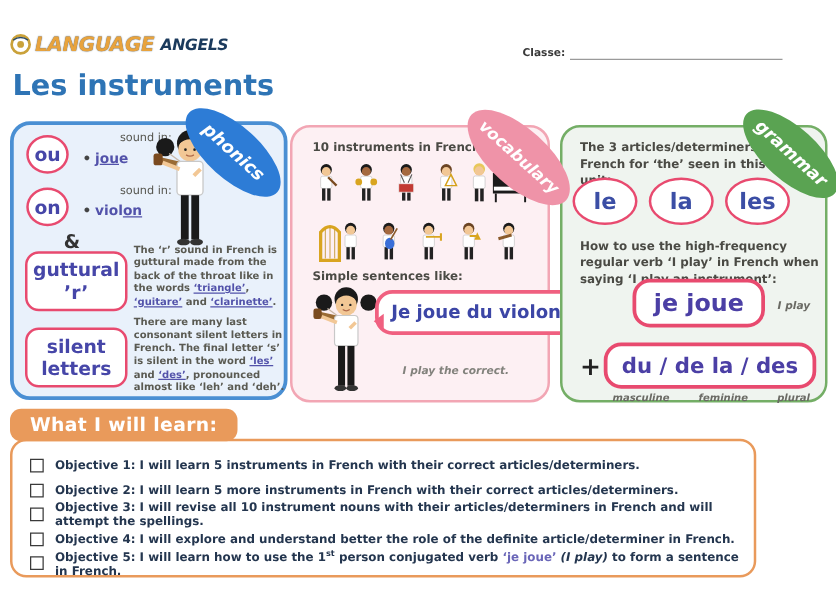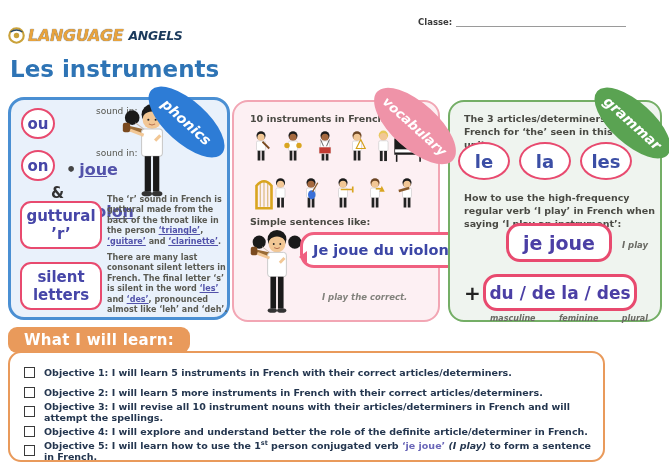--- a/index.html
+++ b/index.html
@@ -10,21 +10,21 @@
   
   .logo { position:absolute; left:8px; top:26px; display:flex; align-items:center; gap:3px; }
   .logo-mark { width:17px; height:17px; }
   .logo-word1 { font-size:16px; font-weight:700; font-style:italic; color:#e8a33d; letter-spacing:-0.3px; text-shadow:0 0 1px #27415f; }
   .logo-word2 { font-size:12.5px; font-weight:800; font-style:italic; color:#1b3a5c; letter-spacing:-0.3px; margin-left:2px; }
   .field { position:absolute; display:flex; align-items:flex-end; gap:4px; }
   .field-label { font-size:8.5px; color:#3a3a3a; font-weight:600; }
   .field-line { border-bottom:1px solid #9a9a9a; height:11px; }
   .nom-field-wrap { left:163px; top:28px; }
   .nom-line { width:230px; }
-  .classe-field-wrap { left:418px; top:16px; }
+  .classe-field-wrap { left:418px; top:37px; }
   .classe-line { width:170px; }
 
   .page-title { position:absolute; left:10px; top:56px; font-size:23px; font-weight:600; color:#2e74b5; }
 
   
   .panel { position:absolute; border-radius:16px; }
   .panel-phonics { left:8px; top:97px; width:222px; height:223px; background:#e9f1fb; border:3px solid #4a8fd3; }
   .panel-vocab   { left:232px; top:100px; width:208px; height:222px; background:#fdf0f3; border:2px solid #f2a6b4; }
   .panel-grammar { left:448px; top:100px; width:214px; height:222px; background:#eff4ef; border:2px solid #74ae66; }
 
@@ -35,21 +35,21 @@
   .badge-grammar { left:585px; top:102px; width:95px; height:42px; background:#5aa352; transform:rotate(42deg); }
 
   
   .sound-circle { position:absolute; width:34px; height:31px; border:2.5px solid #e84a6f; border-radius:50%;
                   display:flex; align-items:center; justify-content:center; color:#4646a8; font-size:15px; font-weight:600; background:#fff; }
   .circle-ou { left:10px; top:8px; }
   .circle-on { left:10px; top:50px; }
   .sound-label { position:absolute; font-size:9px; font-weight:400; color:#55554e;padding-left:33px; }
   .sound-label-1 { left:52px; top:6px; }
   .sound-label-2 { left:52px; top:48px; }
-  .sound-word { position:absolute; font-size:16px; font-weight:700; color:#5252aa;margin-top:40px; }
+  .sound-word { position:absolute; font-size:11px; font-weight:700; color:#5252aa; }
   .sound-word-1 { left:55px; top:20px; }
   .sound-word-2 { left:55px; top:62px; }
   .sound-word .bullet { color:#444; margin-right:3px; }
   .uline { text-decoration:underline; }
   .phonics-girl { position:absolute; left:108px; top:2px; width:66px; height:100px; }
   .amp { position:absolute; left:40px; top:84px; font-size:15px; font-weight:800; color:#333; }
   .phonics-box { position:absolute; left:9px; width:82px; border:2.5px solid #e84a6f; border-radius:11px; background:#fff;
                  color:#4646a8; font-size:15px; font-weight:600; text-align:center; line-height:1.2; padding:4px 0; }
   .box-guttural { top:101px; }
   .box-silent { top:162px; }
@@ -74,21 +74,21 @@
   .grammar-text { position:absolute; font-size:9.5px; font-weight:600; color:#4a4a44; line-height:1.35; }
   .grammar-text1 { left:14px; top:11px; width:172px; }
   .grammar-text2 { left:14px; top:90px; width:194px; }
   .articles-row { position:absolute; left:8px; top:40px; display:flex; gap:9px; }
   .article-circle { width:52px; height:38px; border:2.5px solid #e84a6f; border-radius:50%; background:#fff;
                     display:flex; align-items:center; justify-content:center; color:#3b4ea5; font-size:18px; font-weight:600; }
   .verb-box { position:absolute; left:56px; top:121px; width:106px; height:39px; border:3px solid #e84a6f; border-radius:14px; background:#fff;
               display:flex; align-items:center; justify-content:center; color:#4b3fa5; font-size:19px; font-weight:600; }
   .i-play { position:absolute; left:172px; top:138px; font-size:8.5px; font-style:italic; color:#6a6a64; font-weight:600; }
   .plus-sign { position:absolute; left:14px; top:179px; font-size:20px; font-weight:800; color:#222; }
-  .partitive-box { position:absolute; left:33px; top:172px; width:154px; height:37px; border:3px solid #e84a6f; border-radius:14px; background:#fff;
+  .partitive-box { position:absolute; left:33px; top:172px; width:170px; height:37px; border:3px solid #e84a6f; border-radius:14px; background:#fff;
                    display:flex; align-items:center; justify-content:center; color:#4b3fa5; font-size:17px; font-weight:600; }
   .partitive-labels { position:absolute; left:40px; top:212px; width:158px; display:flex; justify-content:space-between;
                       font-size:8px; font-style:italic; color:#6a6a64; font-weight:600; }
 
   
   .learn-tab { position:absolute; left:8px; top:327px; height:26px; padding:0 16px; background:#e99a5b; color:#fff;
                font-size:15px; font-weight:700; border-radius:9px; display:flex; align-items:center; z-index:4; letter-spacing:0.3px; }
   .learn-box { position:absolute; left:8px; top:351px; width:597px; height:111px; border:2px solid #e99a5b; border-radius:13px; background:#fff; padding:10px 0 0 14px; }
   .obj-row { display:flex; align-items:center; gap:9px; height:19.5px; }
   .obj-checkbox { width:11px; height:11px; border:1.5px solid #3a3a3a; background:#fff; flex:0 0 auto; cursor:pointer; }
@@ -152,21 +152,21 @@
     <div class="amp">&amp;</div>
     <div class="phonics-box box-guttural">
       <div>guttural</div>
         <div>’r’</div>
     </div>
     <div class="phonics-box box-silent">
       <div>silent</div>
         <div>letters</div>
     </div>
     <div class="phonics-paras">
-      <p><span>The ‘r’ sound in French is guttural made from the back of the throat like in the person </span><span class="fr-word">‘triangle’</span><span>, </span><span class="fr-word">‘guitare’</span><span> and </span><span class="fr-word">‘clarinette’</span><span>.</span></p>
+      <p><span>The ‘r’ sound in French is guttural made from the back of the throat like in the words </span><span class="fr-word">‘triangle’</span><span>, </span><span class="fr-word">‘guitare’</span><span> and </span><span class="fr-word">‘clarinette’</span><span>.</span></p>
       <p><span>There are many last consonant silent letters in French. The final letter ‘s’ is silent in the word </span><span class="fr-word">‘les’</span><span> and </span><span class="fr-word">‘des’</span><span>, pronounced almost like ‘leh’ and ‘deh’.</span></p>
     </div>
   </div>
 
   <div class="panel panel-vocab">
     <div class="vocab-intro">10 instruments in French.</div>
     <div class="inst-row inst-row1">
         <div>
           <svg width="30" height="36" viewBox="0 0 40 46">
             <circle cx="20" cy="8" r="6" fill="#1a1a1a"></circle>

